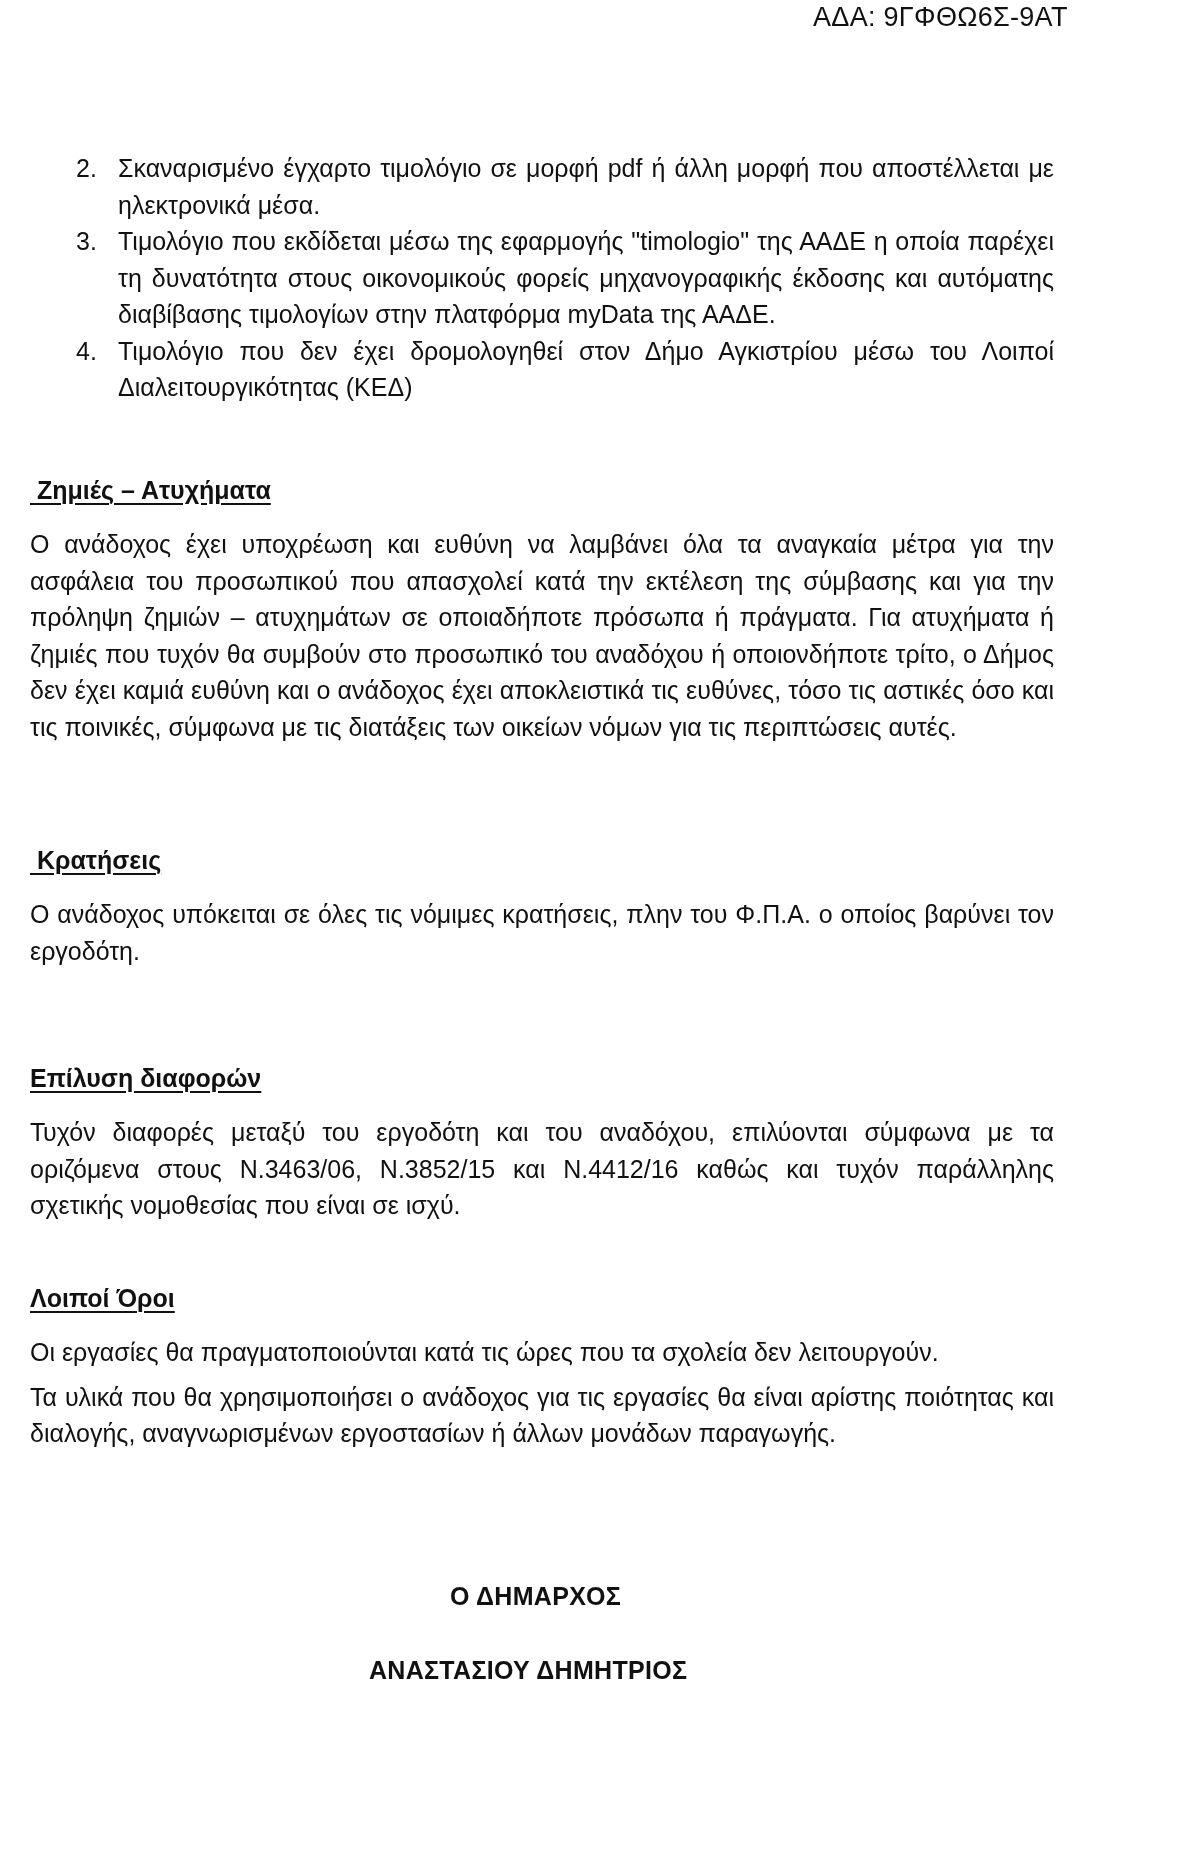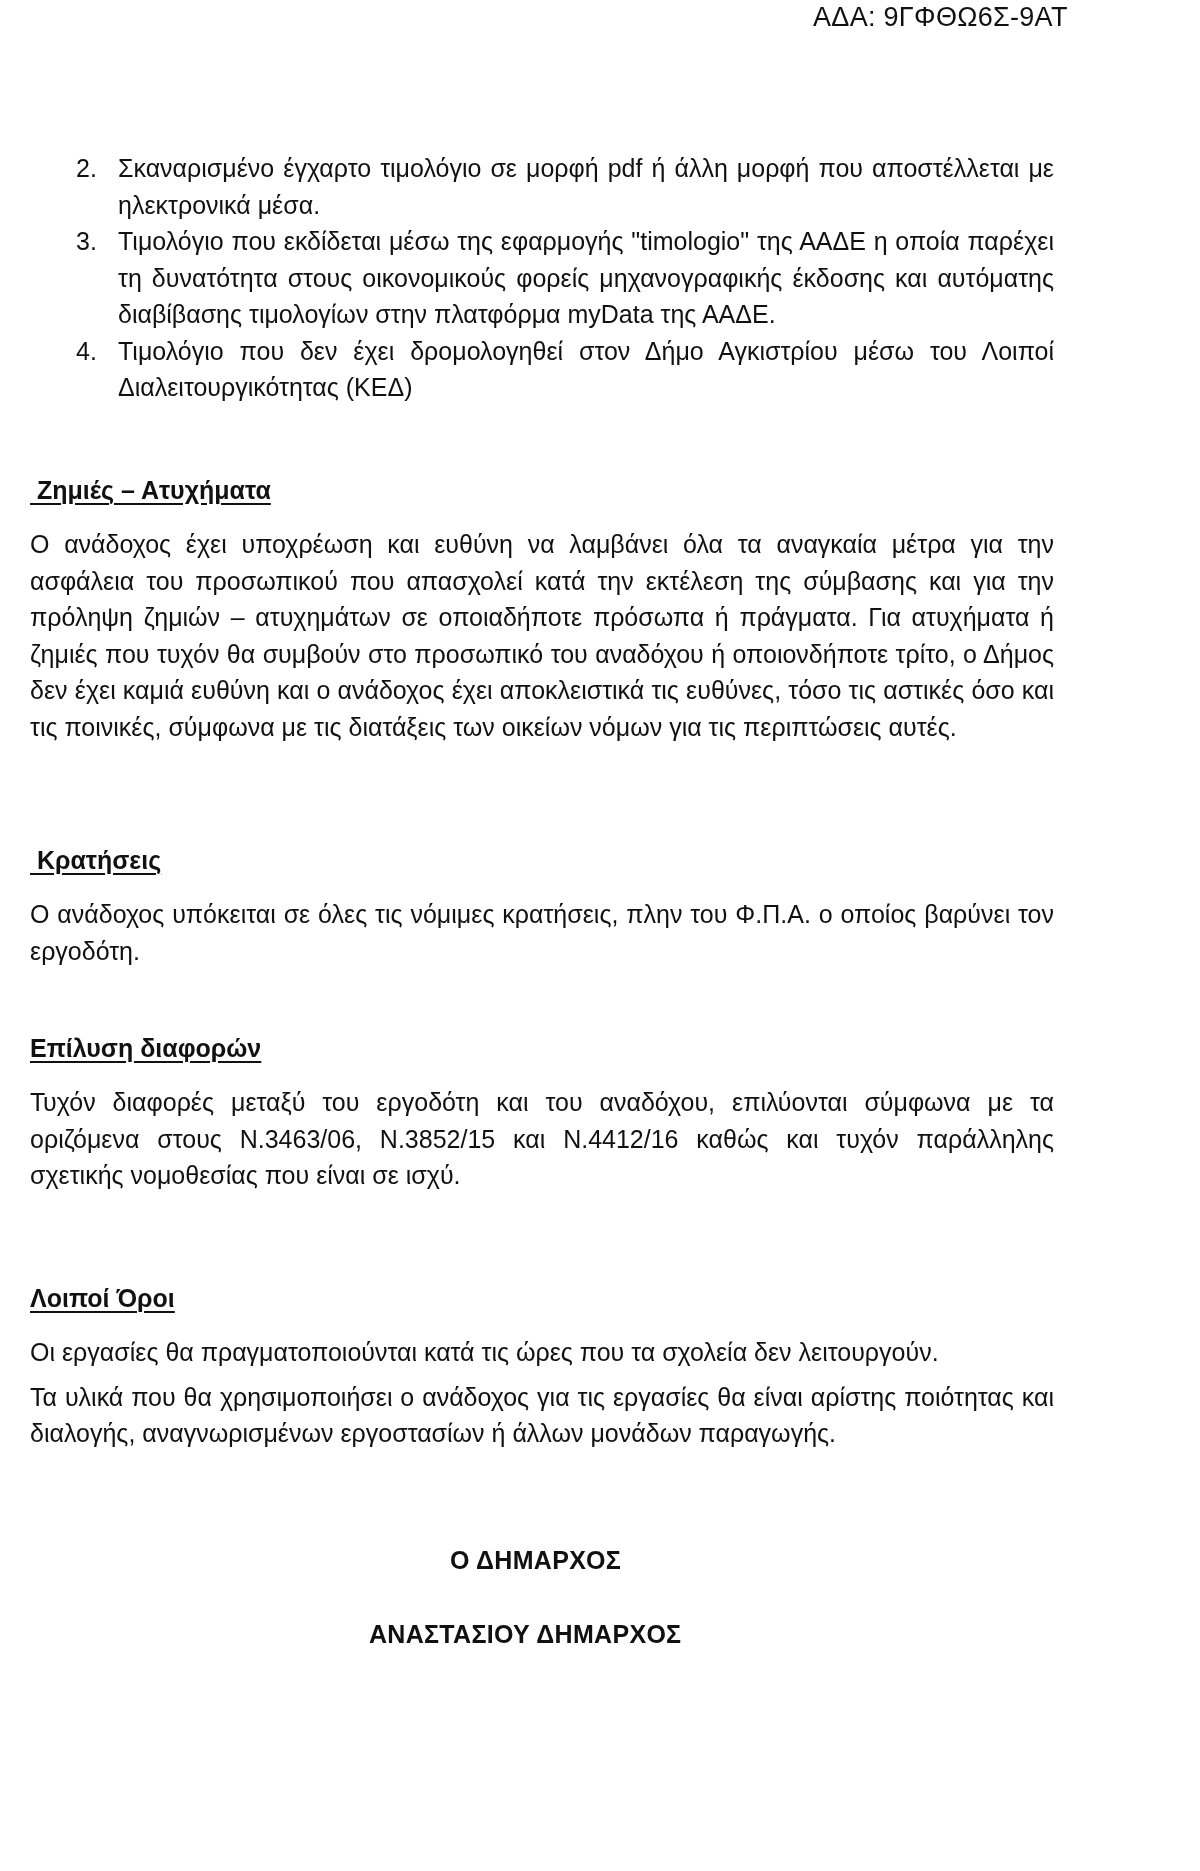--- a/index.html
+++ b/index.html
@@ -25,21 +25,21 @@
       margin: 16px 0 18px 0; line-height: 36px; white-space: pre;
     }
     .para {
       font-size: 25px; line-height: 36.5px; text-align: justify; margin: 0 0 8px 0;
       text-align-last: left;
     }
     .sig {
       position: absolute; width: 1200px; left: 0;
       font-size: 25px; font-weight: bold; letter-spacing: 0.3px;
     }
-    .sig span { position: absolute; }
+    .sig span { position: absolute; margin-top: 36px; }
   </style>
 </head>
 <body>
 
 <div>
 
   <div class="ada">ΑΔΑ: 9ΓΦΘΩ6Σ-9ΑΤ</div>
 
   <ol class="list">
     <li>
@@ -59,29 +59,29 @@
   <div class="section" style="top:456px;">
     <div class="heading"> Ζημιές – Ατυχήματα</div>
     <p class="para">Ο ανάδοχος έχει υποχρέωση και ευθύνη να λαμβάνει όλα τα αναγκαία μέτρα για την ασφάλεια του προσωπικού που απασχολεί κατά την εκτέλεση της σύμβασης και για την πρόληψη ζημιών – ατυχημάτων σε οποιαδήποτε πρόσωπα ή πράγματα. Για ατυχήματα ή ζημιές που τυχόν θα συμβούν στο προσωπικό του αναδόχου ή οποιονδήποτε τρίτο, ο Δήμος δεν έχει καμιά ευθύνη και ο ανάδοχος έχει αποκλειστικά τις ευθύνες, τόσο τις αστικές όσο και τις ποινικές, σύμφωνα με τις διατάξεις των οικείων νόμων για τις περιπτώσεις αυτές.</p>
   </div>
 
   <div class="section" style="top:826px;">
     <div class="heading"> Κρατήσεις</div>
     <p class="para">Ο ανάδοχος υπόκειται σε όλες τις νόμιμες κρατήσεις, πλην του Φ.Π.Α. ο οποίος βαρύνει τον εργοδότη.</p>
   </div>
 
-  <div class="section" style="top:1014px;">
+  <div class="section" style="top:1044px;">
     <div class="heading">Επίλυση διαφορών</div>
     <p class="para">Τυχόν διαφορές μεταξύ του εργοδότη και του αναδόχου, επιλύονται σύμφωνα με τα οριζόμενα στους Ν.3463/06, Ν.3852/15 και Ν.4412/16 καθώς και τυχόν παράλληλης σχετικής νομοθεσίας που είναι σε ισχύ.</p>
   </div>
 
   <div class="section" style="top:1264px;">
     <div class="heading">Λοιποί Όροι</div>
     <p class="para">Οι εργασίες θα πραγματοποιούνται κατά τις ώρες που τα σχολεία δεν λειτουργούν.</p>
     <p class="para">Τα υλικά που θα χρησιμοποιήσει ο ανάδοχος για τις εργασίες θα είναι αρίστης ποιότητας και διαλογής, αναγνωρισμένων εργοστασίων ή άλλων μονάδων παραγωγής.</p>
   </div>
 
   <div class="sig" style="top:1546px;">
     <span style="left:450px; top:0;">Ο ΔΗΜΑΡΧΟΣ</span>
-    <span style="left:369px; top:74px;">ΑΝΑΣΤΑΣΙΟΥ ΔΗΜΑΡΧΟΣ</span>
+    <span style="left:369px; top:74px;">ΑΝΑΣΤΑΣΙΟΥ ΔΗΜΗΤΡΙΟΣ</span>
   </div>
 
 </div>
 
 </body></html>

